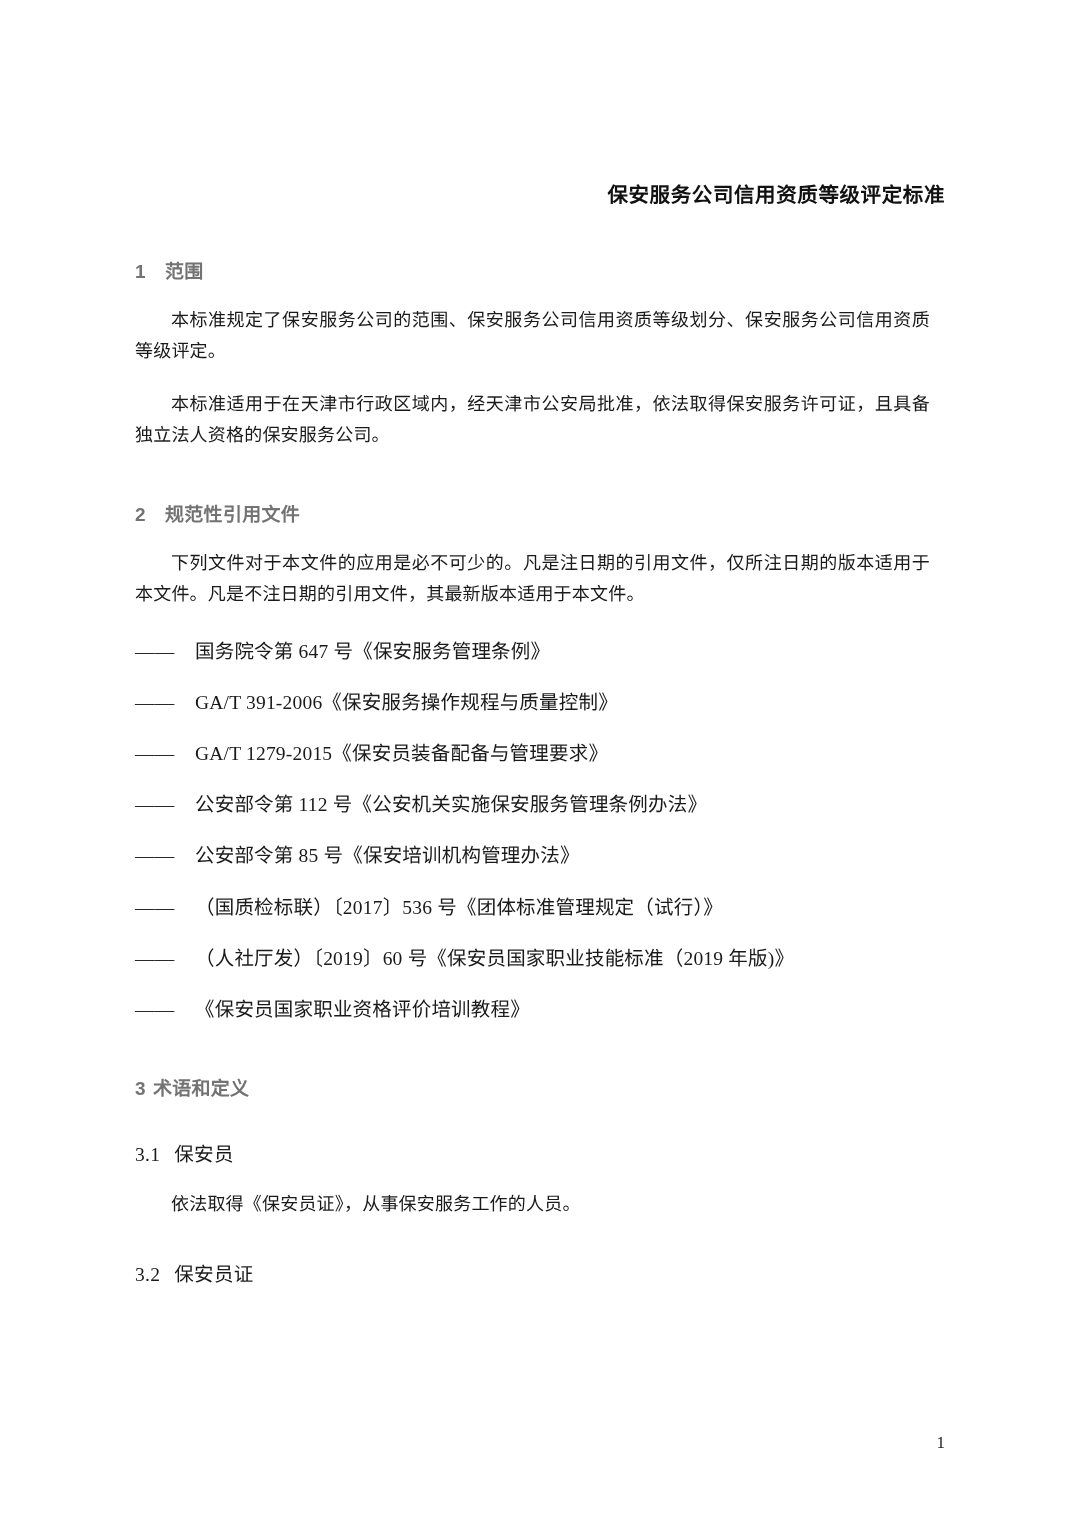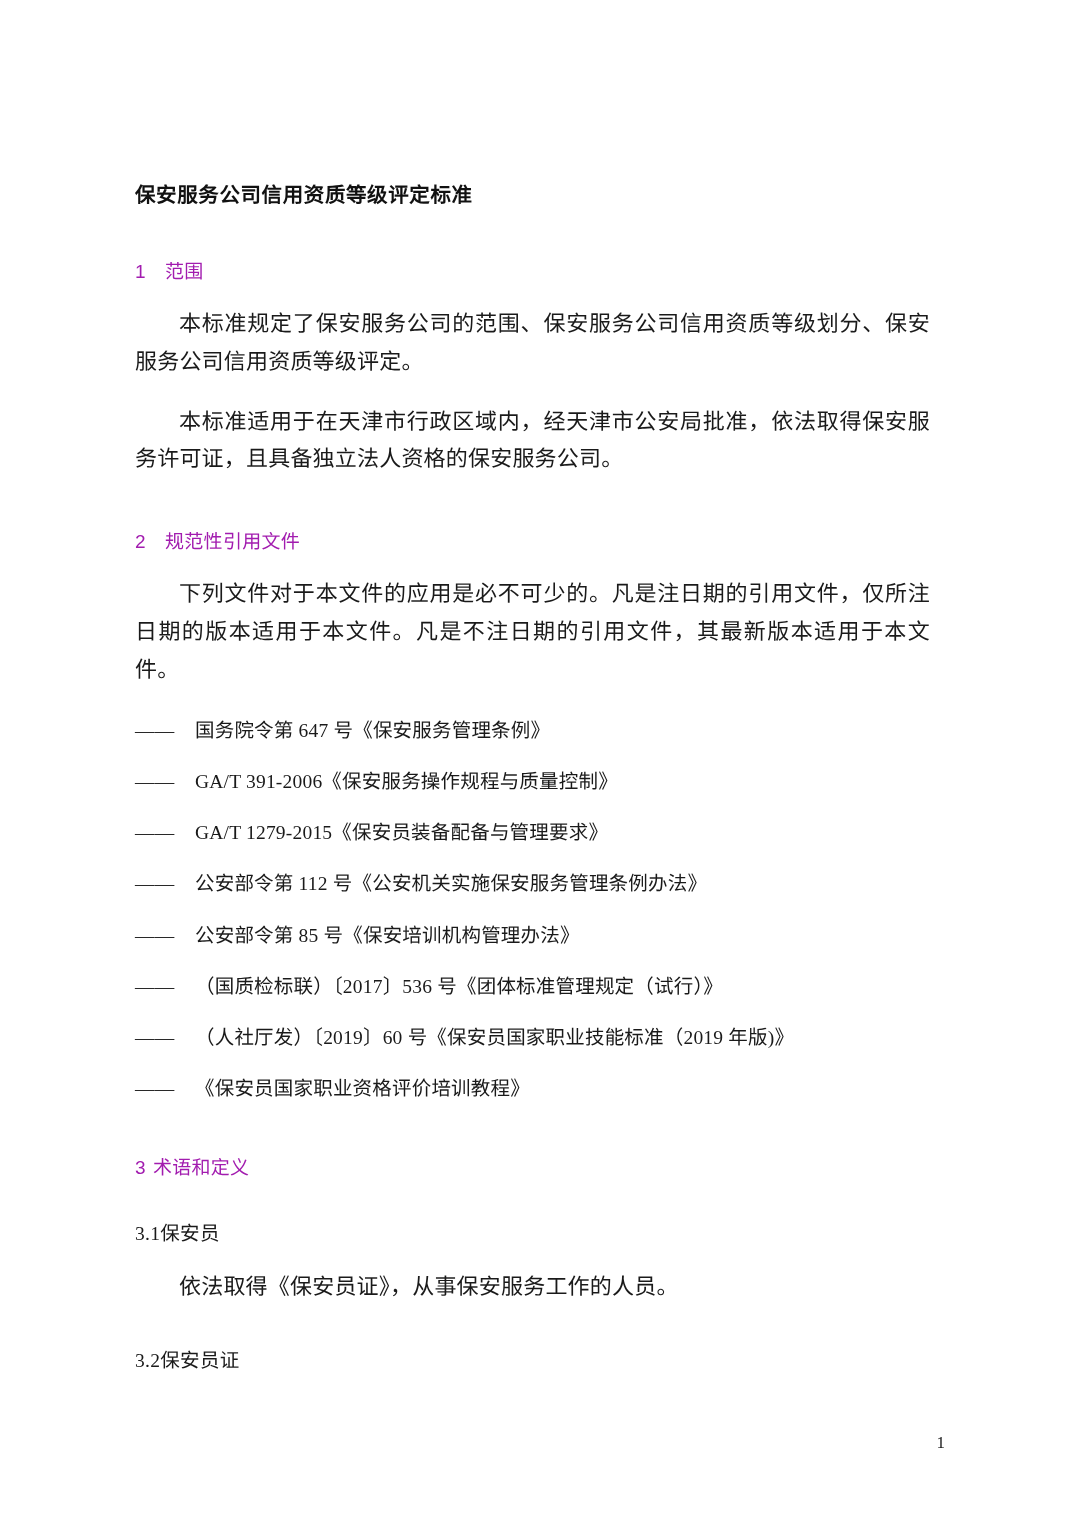--- a/index.html
+++ b/index.html
@@ -19,46 +19,46 @@
     position: absolute;
     top: 0;
     left: 0;
     width: 1080px;
     height: 1527px;
     background: #fff;
     box-sizing: border-box;
     padding: 150px 135px 60px 135px;
   }
   .doc-title {
-    text-align: left;
+    text-align: right;
     font-family: "Liberation Sans", "DejaVu Sans", sans-serif;
     font-weight: bold;
     font-size: 20.5px;
     letter-spacing: 0.6px;
     color: #111;
     margin: 28px 0 0 0;
   }
   .section-heading {
     font-family: "Liberation Sans", "DejaVu Sans", sans-serif;
-    font-weight: normal;
+    font-weight: bold;
     font-size: 19px;
-    color: #a21caf;
+    color: #737373;
     margin: 48px 0 0 0;
     letter-spacing: 0.3px;
   }
   .section-heading .num {
     display: inline-block;
     min-width: 30px;
   }
   .section-heading.tight .num {
     min-width: 0;
     margin-right: 7px;
   }
   .para {
-    font-size: 22px;
+    font-size: 18px;
     line-height: 1.72;
     text-indent: 2em;
     margin: 22px 15px 0 0;
     letter-spacing: 0.2px;
     text-align: justify;
   }
   .ref-list {
     margin: 26px 0 0 0;
     padding: 0;
     list-style: none;
@@ -75,21 +75,21 @@
     position: absolute;
     left: 0;
     top: 0;
   }
   .sub-heading {
     font-size: 19.5px;
     margin: 38px 0 0 0;
     letter-spacing: 0.3px;
   }
   .sub-heading .snum {
-    margin-right: 0;
+    margin-right: 14px;
   }
   .page-number {
     position: absolute;
     right: 135px;
     bottom: 74px;
     font-size: 17px;
     color: #222;
     font-family: "Liberation Serif", serif;
   }
 </style>

